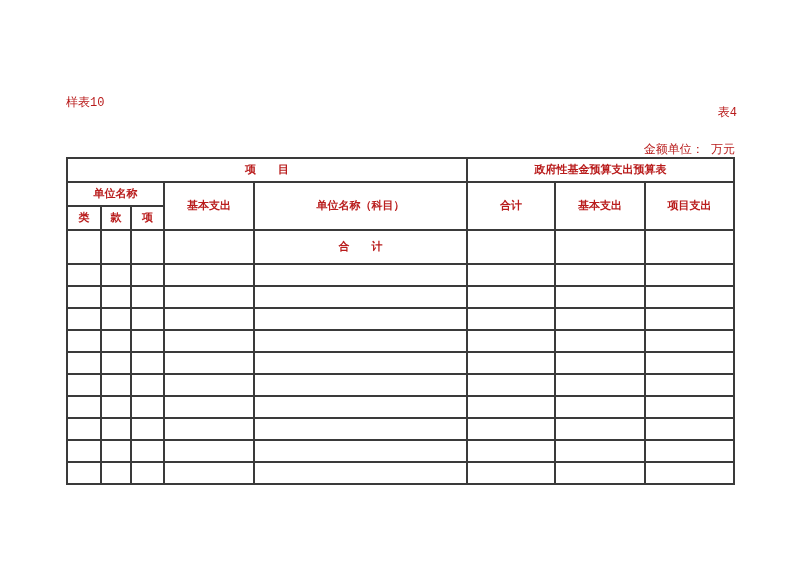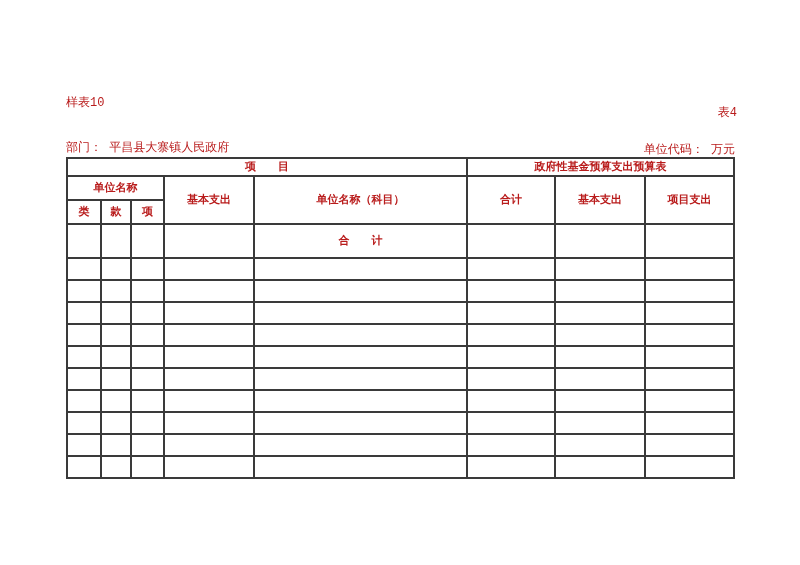--- a/index.html
+++ b/index.html
@@ -64,35 +64,34 @@
     border: 2px solid #3a3a3a;
     font-size: 11px;
     line-height: 1;
     text-align: center;
     vertical-align: middle;
     padding: 0;
     overflow: hidden;
     white-space: nowrap;
   }
   table.budget .hdr { font-weight: bold; }
-  tr.r1 { height: 18px; }
+  tr.r1 { height: 24px; }
   tr.r2 { height: 24px; }
   tr.r3 { height: 24px; }
   tr.r4 { height: 34px; }
   tr.empty-row { height: 22px; }
 </style>
 </head>
 <body>
 
 <div class="page">
 
   <div class="sample-label">样表10</div>
   <div class="table-label">表4</div>
-  <div class="dept">部门： 平昌县大寨镇人民政府</div>
-  <div class="unit-note">单位代码： 万元</div>
+  <div class="unit-note">金额单位： 万元</div>
 
   <table class="budget">
     <colgroup>
       <col style="width:34px">
       <col style="width:30px">
       <col style="width:33px">
       <col style="width:90px">
       <col style="width:213px">
       <col style="width:88px">
       <col style="width:90px">

